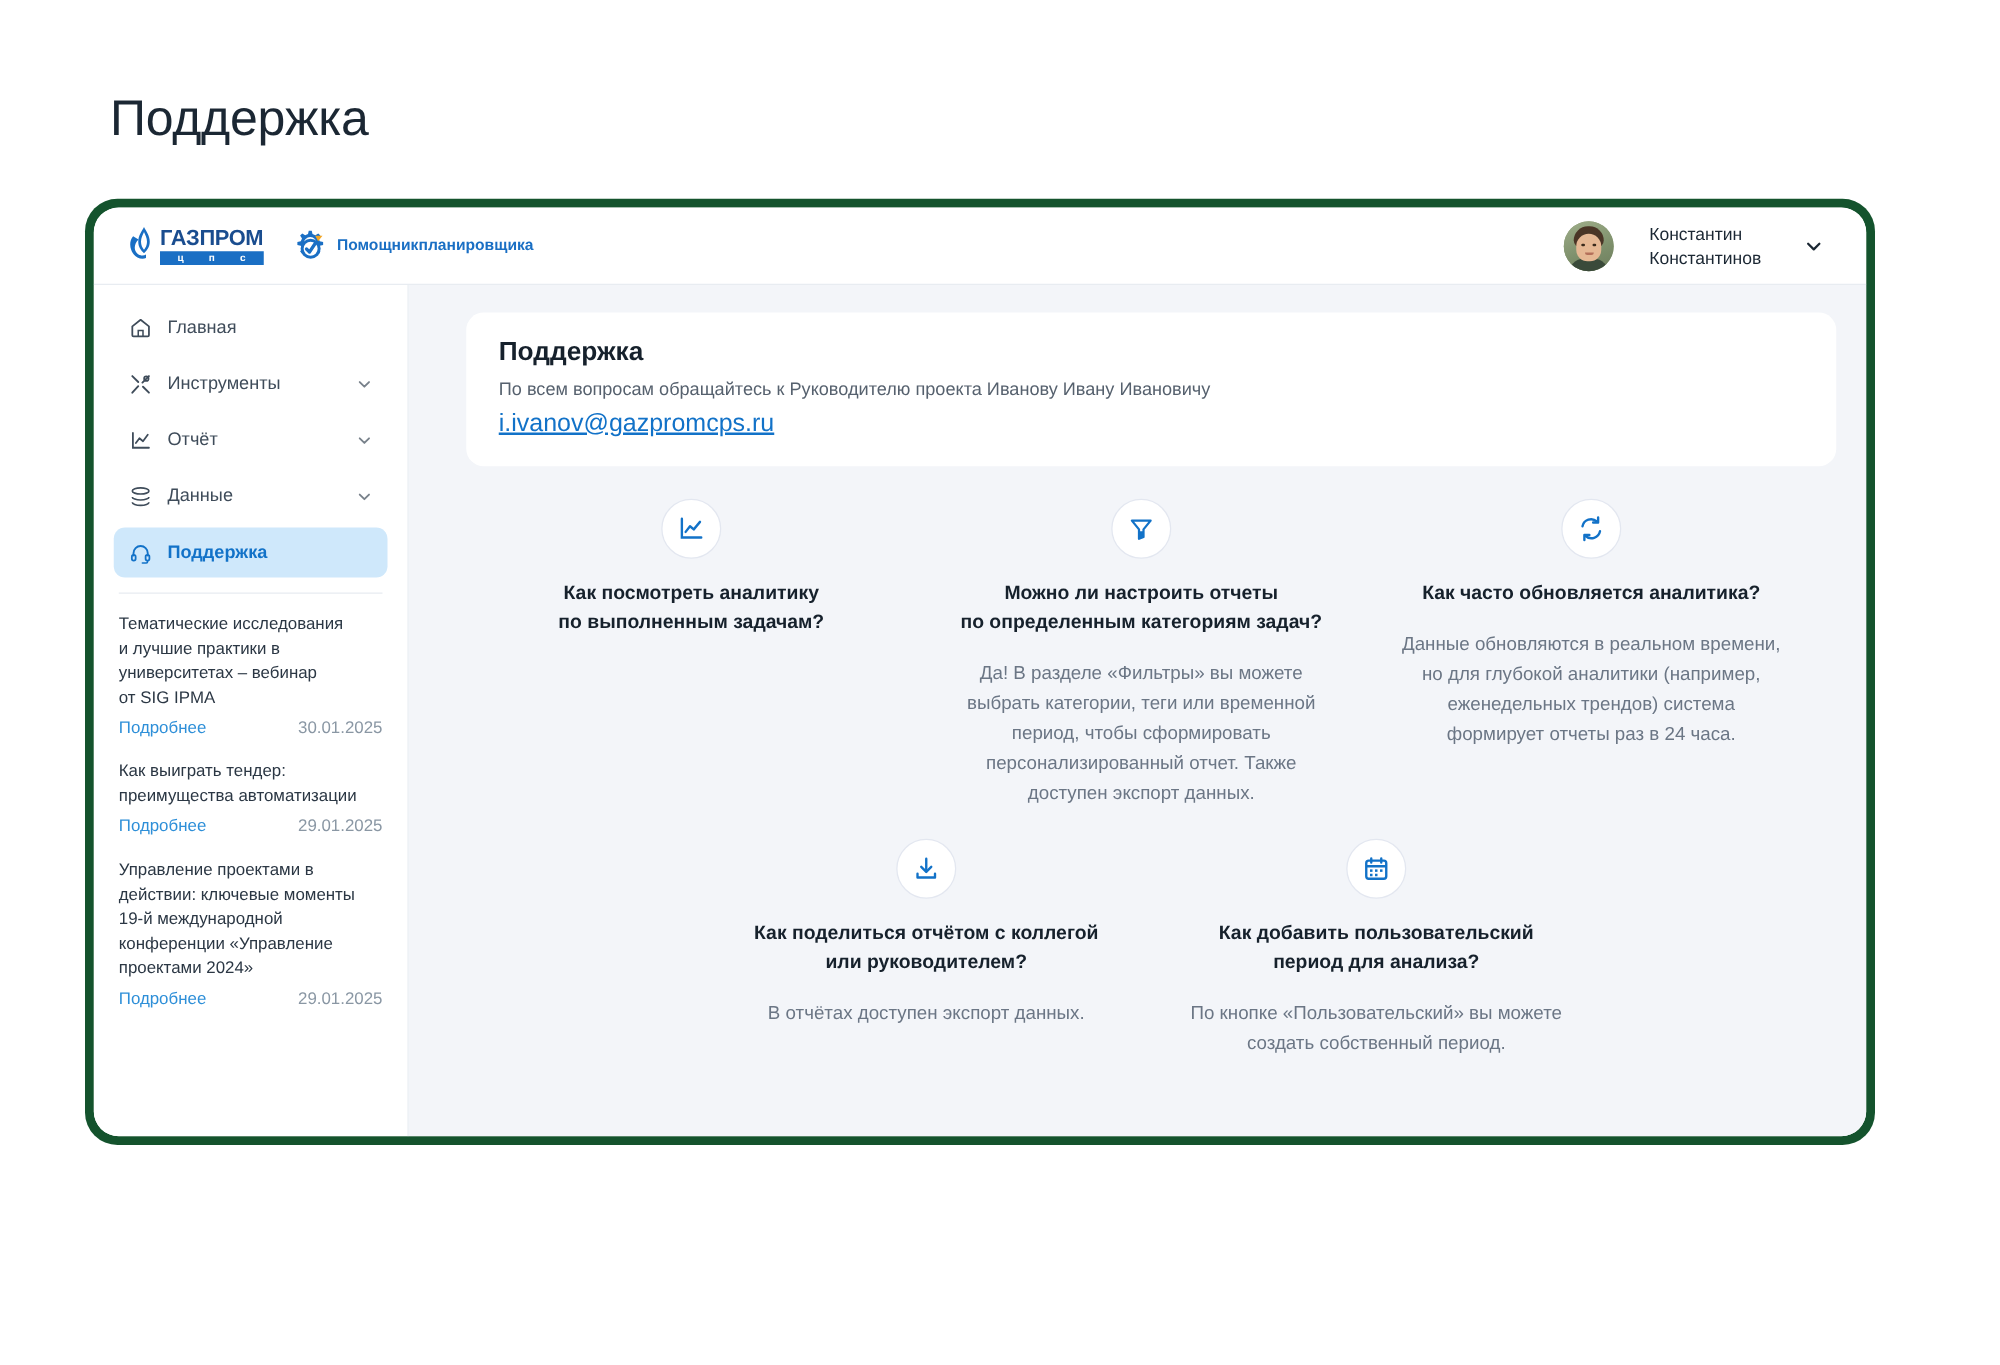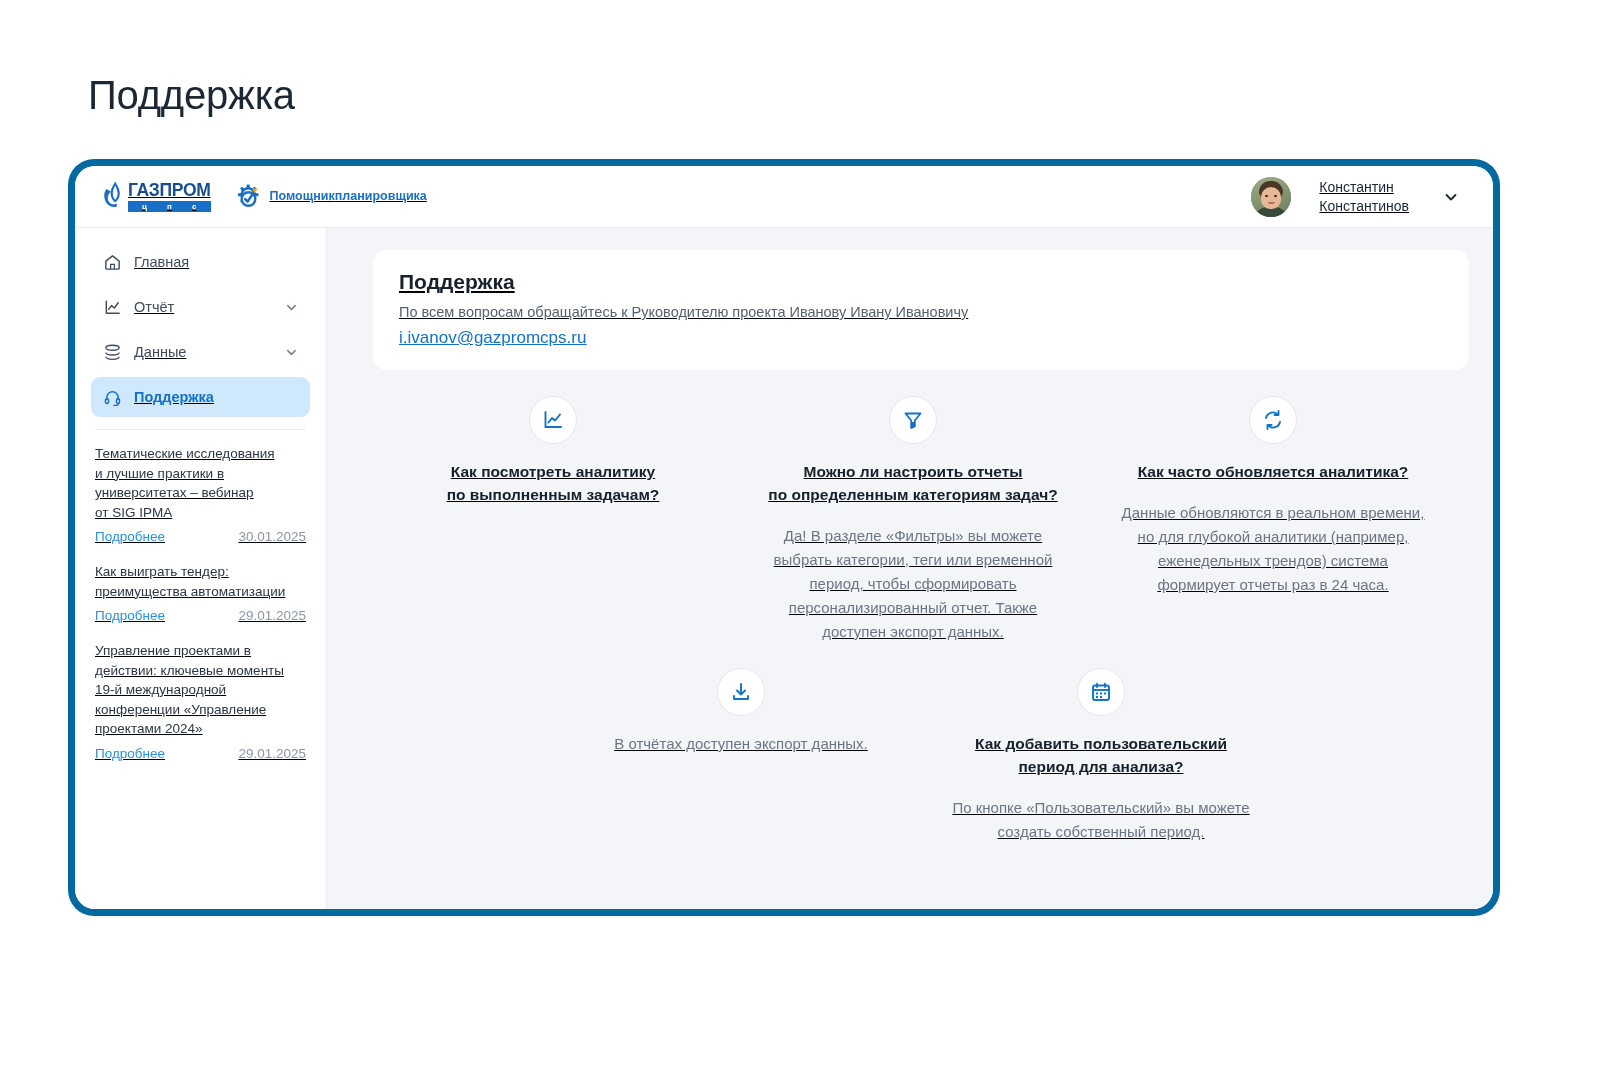--- a/index.html
+++ b/index.html
@@ -18,24 +18,23 @@
     font-weight: 500;
     color: #1b2733;
     letter-spacing: -0.2px;
   }
 
   
   .device {
     position: absolute;
     left: 68px; top: 159px;
     width: 1432px; height: 757px;
-    background: #0369a1;
+    background: #14532d;
     border-radius: 26px;
     padding: 7px;
-    text-decoration: underline;
   }
   .device-inner {
     width: 100%; height: 100%;
     background: #ffffff;
     border-radius: 20px;
     overflow: hidden;
     display: flex;
     flex-direction: column;
   }
 
@@ -182,21 +181,21 @@
     font-weight: 700;
     color: #16212c;
     margin-bottom: 10px;
   }
   .support-card p {
     font-size: 14.5px;
     color: #56616e;
     margin-bottom: 8px;
   }
   .support-card a {
-    font-size: 17px;
+    font-size: 20px;
     color: #1272c8;
     text-decoration: underline;
   }
 
   
   .faq-row {
     display: flex;
     margin-top: 26px;
   }
   .faq-row.row2 { margin-top: 24px; justify-content: center; }
@@ -309,20 +308,35 @@
         <div class="nav-item">
           <span class="nv-ico">
             <svg width="19" height="19" viewBox="0 0 20 20">
                 <path d="M3 8.5 L10 3 L17 8.5 L17 16 A1 1 0 0 1 16 17 L4 17 A1 1 0 0 1 3 16 Z" stroke="#3f4c5a" stroke-width="1.5" fill="none" stroke-linejoin="round"></path>
                 <path d="M8 17 L8 12 L12 12 L12 17" stroke="#3f4c5a" stroke-width="1.3" fill="none"></path>
               </svg>
           </span>
           <span class="nv-label">Главная</span>
         </div>
 
+        <div class="nav-item">
+          <span class="nv-ico">
+            <svg width="19" height="19" viewBox="0 0 20 20">
+                <path d="M3 3 L8 8 M12 12 L17 17" stroke="#3f4c5a" stroke-width="1.6" stroke-linecap="round"></path>
+                <path d="M17 3 L11.5 8.5 M8 11.5 L3 17" stroke="#3f4c5a" stroke-width="1.6" stroke-linecap="round"></path>
+                <circle cx="14.8" cy="5.2" r="1.9" stroke="#3f4c5a" stroke-width="1.4" fill="none"></circle>
+              </svg>
+          </span>
+          <span class="nv-label">Инструменты</span>
+          <span class="nv-chev">
+            <svg width="13" height="13" viewBox="0 0 14 14">
+                <path d="M3 5 L7 9 L11 5" stroke="#3f4c5a" stroke-width="1.6" fill="none" stroke-linecap="round" stroke-linejoin="round"></path>
+              </svg>
+          </span>
+        </div>
 
 
         <div class="nav-item">
           <span class="nv-ico">
             <svg width="19" height="19" viewBox="0 0 20 20">
                 <path d="M3.5 3.5 L3.5 16 L17 16" stroke="#3f4c5a" stroke-width="1.5" fill="none" stroke-linecap="round"></path>
                 <path d="M6 12 L9 8 L12 10.5 L16 5" stroke="#3f4c5a" stroke-width="1.5" fill="none" stroke-linecap="round" stroke-linejoin="round"></path>
               </svg>
           </span>
           <span class="nv-label">Отчёт</span>
@@ -458,20 +472,22 @@
         <div class="faq-row row2">
 
           <div class="faq-card">
             <div class="faq-ico">
               <svg width="22" height="22" viewBox="0 0 22 22">
                   <path d="M11 3 L11 13" stroke="#1272c8" stroke-width="1.9" stroke-linecap="round"></path>
                   <path d="M7 9.5 L11 13.5 L15 9.5" stroke="#1272c8" stroke-width="1.9" fill="none" stroke-linecap="round" stroke-linejoin="round"></path>
                   <path d="M4 15 L4 18 L18 18 L18 15" stroke="#1272c8" stroke-width="1.9" fill="none" stroke-linecap="round" stroke-linejoin="round"></path>
                 </svg>
             </div>
+            <div class="faq-q">Как поделиться отчётом с коллегой
+или руководителем?</div>
             <div class="faq-a">В отчётах доступен экспорт данных.</div>
           </div>
 
           <div class="faq-card">
             <div class="faq-ico">
               <svg width="22" height="22" viewBox="0 0 22 22">
                   <rect x="3" y="4.5" width="16" height="14.5" rx="2" stroke="#1272c8" stroke-width="1.9" fill="none"></rect>
                   <path d="M3 9 L19 9" stroke="#1272c8" stroke-width="1.9"></path>
                   <path d="M7 2.8 L7 6 M15 2.8 L15 6" stroke="#1272c8" stroke-width="1.9" stroke-linecap="round"></path>
                   <rect x="6" y="11.5" width="2" height="2" fill="#1272c8"></rect>

